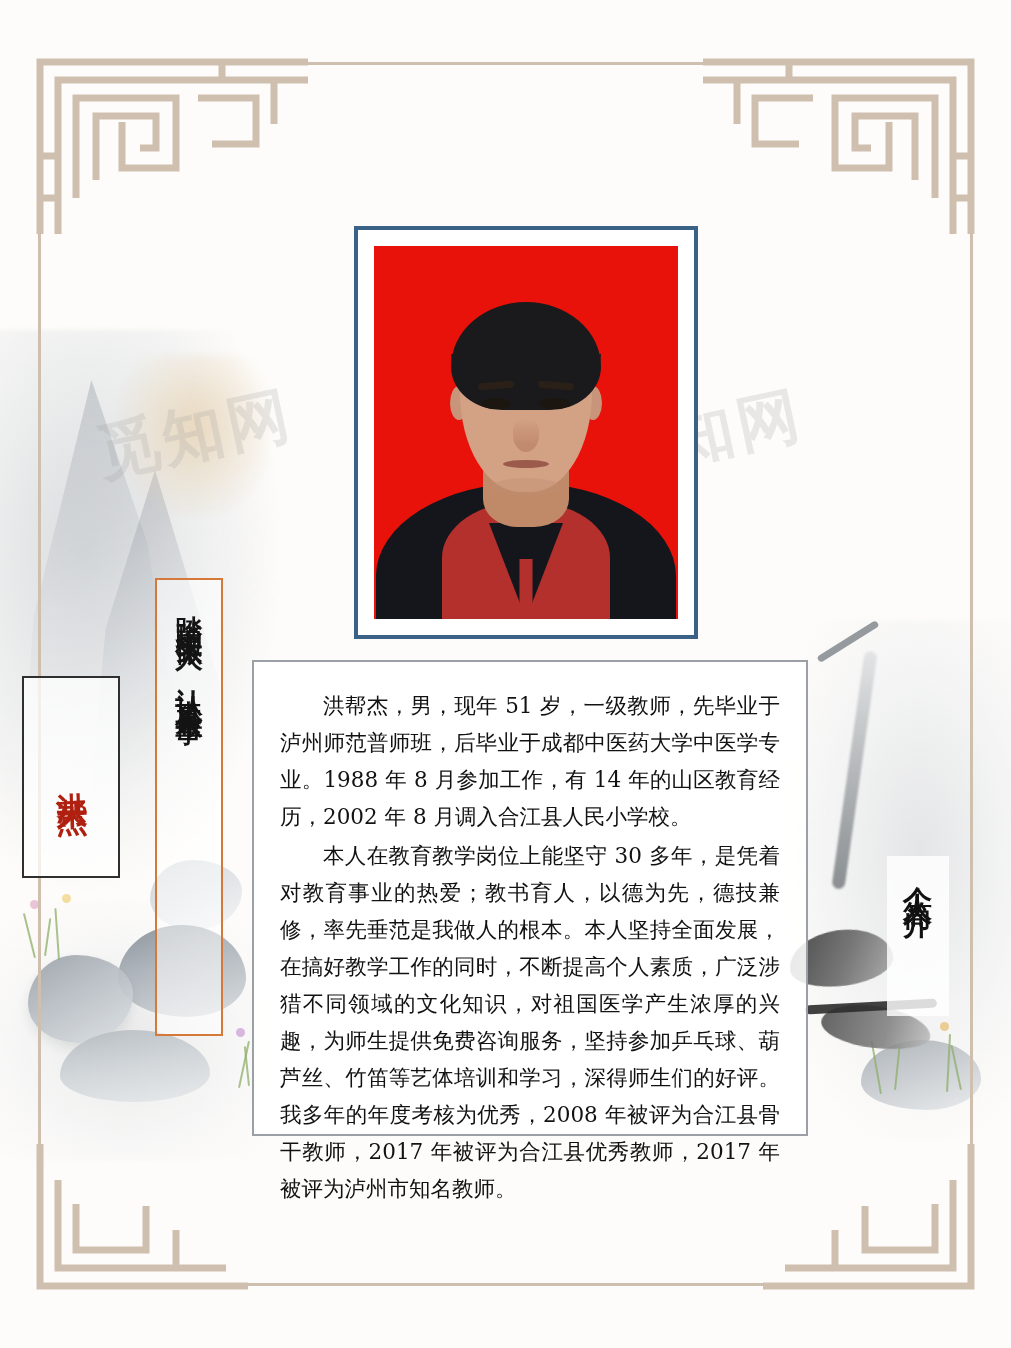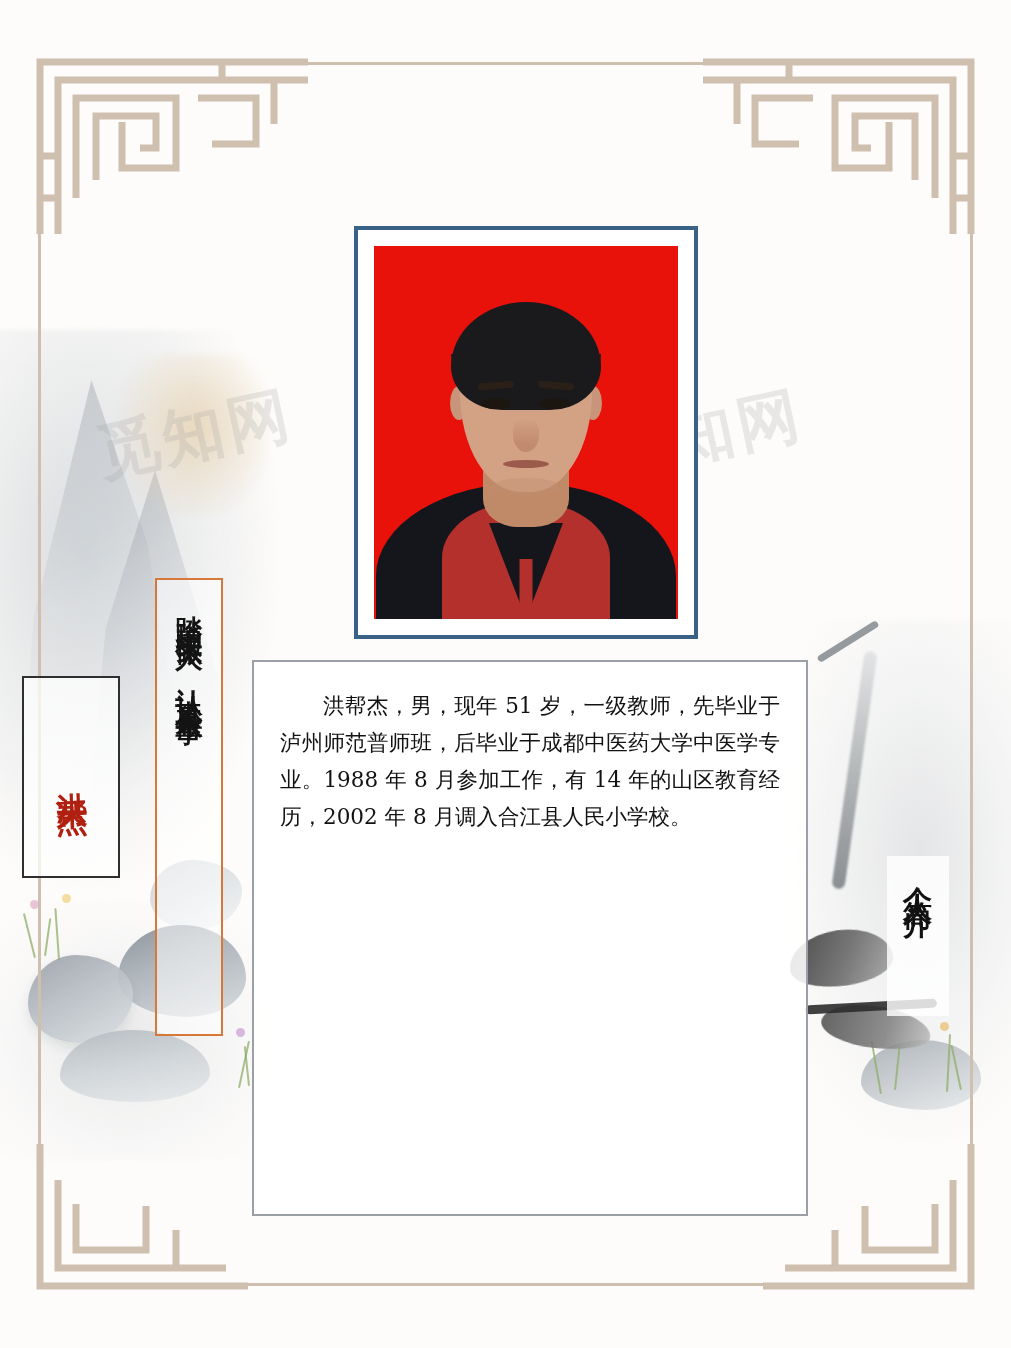--- a/index.html
+++ b/index.html
@@ -397,21 +397,21 @@
     background: #7c8288;
     border-radius: 4px;
     transform: rotate(-32deg);
     opacity: .8;
   }
 
   
   .bio-panel {
     position: absolute;
     left: 252px; top: 660px;
-    width: 556px; height: 556px;
+    width: 556px; height: 476px;
     border: 2px solid #9aa0a6;
     box-sizing: border-box;
     background: rgba(255,255,255,0.88);
     padding: 26px 26px 18px 26px;
   }
   .bio-p {
     font-family: "DejaVu Serif", serif;
     font-size: 21.5px;
     line-height: 1.72;
     color: #121212;
@@ -551,15 +551,16 @@
   <div class="motto-box">
     <div class="vtext motto-text">踏踏实实做人  认认真真做事</div>
   </div>
 
   <div class="section-title-box">
     <div class="section-title">个人简介</div>
   </div>
 
   <div class="bio-panel">
     <p class="bio-p">洪帮杰，男，现年 51 岁，一级教师，先毕业于泸州师范普师班，后毕业于成都中医药大学中医学专业。1988 年 8 月参加工作，有 14 年的山区教育经历，2002 年 8 月调入合江县人民小学校。</p>
+    <p class="bio-p">本人在教育教学岗位上能坚守 30 多年，是凭着对教育事业的热爱；教书育人，以德为先，德技兼修，率先垂范是我做人的根本。本人坚持全面发展，在搞好教学工作的同时，不断提高个人素质，广泛涉猎不同领域的文化知识，对祖国医学产生浓厚的兴趣，为师生提供免费咨询服务，坚持参加乒乓球、葫芦丝、竹笛等艺体培训和学习，深得师生们的好评。我多年的年度考核为优秀，2008 年被评为合江县骨干教师，2017  年被评为合江县优秀教师，2017 年被评为泸州市知名教师。</p>
   </div>
 
 </div>
 
 </body></html>

